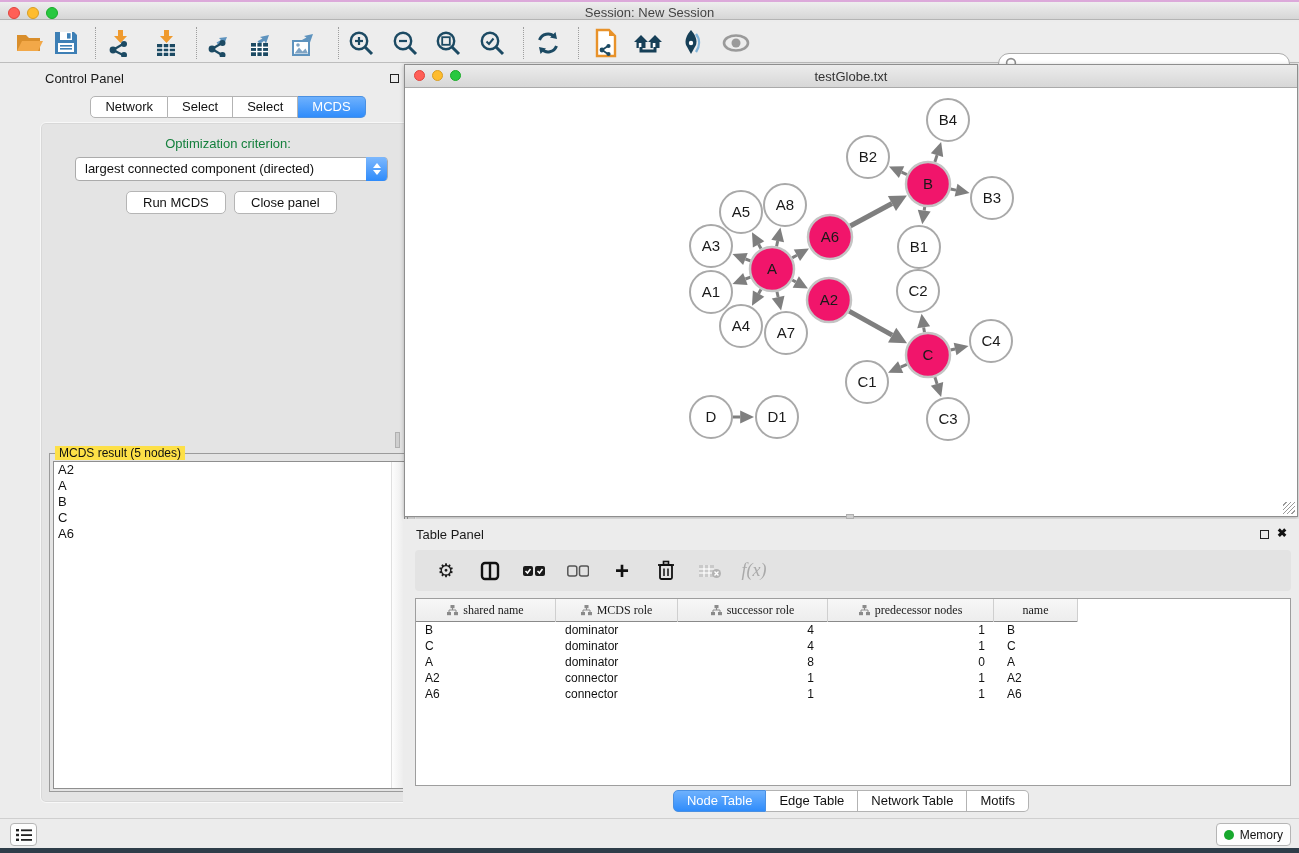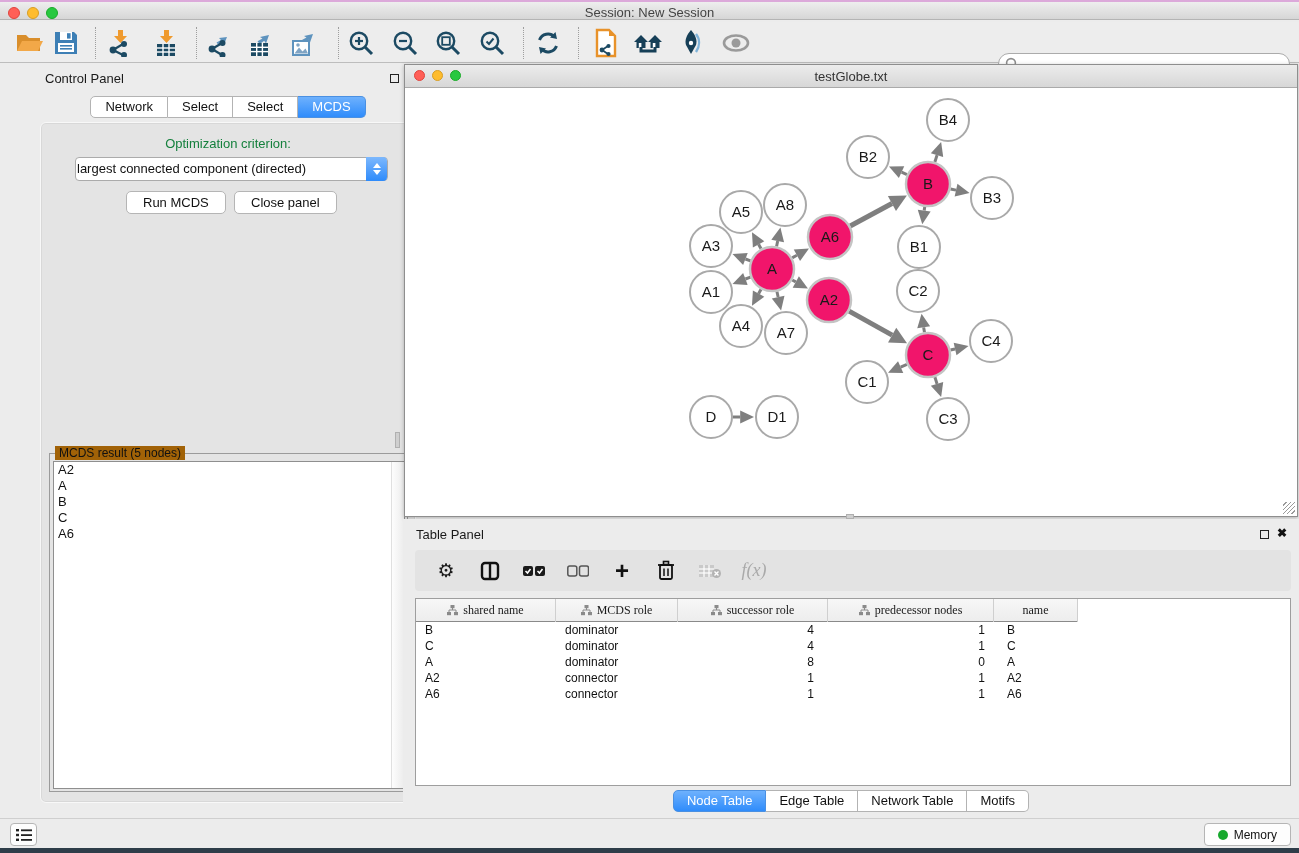--- a/index.html
+++ b/index.html
@@ -43,31 +43,31 @@
   .cp-tab:first-child { border-left:1px solid #b3b3b3; border-radius:5px 0 0 5px; }
   .cp-tab:last-child { border-radius:0 5px 5px 0; }
   .cp-tab.sel { background:linear-gradient(#6eb1fd,#2f8cfb); color:#fff; border-color:#4a90e2; }
 
   .cp-content { position:absolute; left:8px; top:59px; width:376px; height:681px;
     background:#e4e4e4; border:1px solid #f8f8f8; border-radius:6px;
     box-shadow:0 0 0 1px #d8d8d8 inset; }
   .opt-label { position:absolute; left:0; width:100%; top:13px; text-align:center; font-size:13px; color:#15803d; }
   .criterion { position:absolute; left:34px; top:34px; width:313px; height:24px; background:#fff;
     border:1px solid #ababab; border-radius:4px; font-size:13px; line-height:22px;
-    padding-left:1px; color:#111; }
+    padding-left:9px; color:#111; }
   .criterion .stepper { position:absolute; right:0; top:-1px; width:21px; height:24px;
     background:linear-gradient(#7db8fd,#2e8bfb); border-radius:0 4px 4px 0;
     display:flex; flex-direction:column; align-items:center; justify-content:center; gap:2px; }
   .stepper .up { width:0; height:0; border-left:4px solid transparent; border-right:4px solid transparent; border-bottom:5px solid #fff; }
   .stepper .dn { width:0; height:0; border-left:4px solid transparent; border-right:4px solid transparent; border-top:5px solid #fff; }
   .cp-btn { position:absolute; top:68px; height:23px; background:#fff; border:1px solid #b5b5b5;
     border-radius:5px; font-size:13px; color:#111; font-family:"Liberation Sans",sans-serif; padding:0 16px; }
   .result-box { position:absolute; left:8px; top:330px; width:359px; height:339px;
     border:1px solid #9b9b9b; }
-  .result-title { position:absolute; left:5px; top:-8px; background:#a16207; padding:0 4px; font-size:12px; color:#111;text-align:right; }
+  .result-title { position:absolute; left:5px; top:-8px; background:#fde047; padding:0 4px; font-size:12px; color:#111;text-align:right; }
   .result-list { position:absolute; left:3px; top:7px; width:352px; height:328px; background:#fff;
     border:1px solid #8f8f8f; overflow:hidden; }
   .result-item { font-size:13px; line-height:16px; padding-left:4px; color:#111; }
   .result-scroll { position:absolute; right:0; top:0; width:13px; height:100%;
     background:linear-gradient(90deg,#fdfdfd,#ececec); border-left:1px solid #e0e0e0; }
 
   
   .netwin { position:absolute; left:404px; top:64px; width:894px; height:453px;
     background:#fff; border:1px solid #8e8e8e; box-shadow:0 1px 4px rgba(0,0,0,.25); }
   .netwin-titlebar { position:absolute; left:0; top:0; width:100%; height:23px;
@@ -106,21 +106,21 @@
   .tp-tab:first-child { border-left:1px solid #b3b3b3; border-radius:5px 0 0 5px; }
   .tp-tab:last-child { border-radius:0 5px 5px 0; }
   .tp-tab.sel { background:linear-gradient(#6eb1fd,#2f8cfb); color:#fff; border-color:#4a90e2; }
 
   
   .statusbar { position:absolute; left:0; top:818px; width:100%; height:30px;
     background:#ececec; border-top:1px solid #cfcfcf; }
   .list-btn { position:absolute; left:10px; top:4px; width:27px; height:23px; background:#fdfdfd;
     border:1px solid #b5b5b5; border-radius:4px; display:flex; align-items:center; justify-content:center; }
   .memory-btn { position:absolute; right:8px; top:4px; height:23px; background:#fdfdfd;
-    border:1px solid #b5b5b5; border-radius:4px; display:flex; align-items:center; gap:6px; padding:0 13px; }
+    border:1px solid #b5b5b5; border-radius:4px; display:flex; align-items:center; gap:6px; padding:0 7px; }
   .memory-dot { width:10px; height:10px; border-radius:50%; background:#17a82d; }
   .memory-label { font-size:12px; color:#111; }
 </style>
 </head>
 <body>
 
 <div class="app">
 
   <div class="titlebar">
     <div class="lights">

